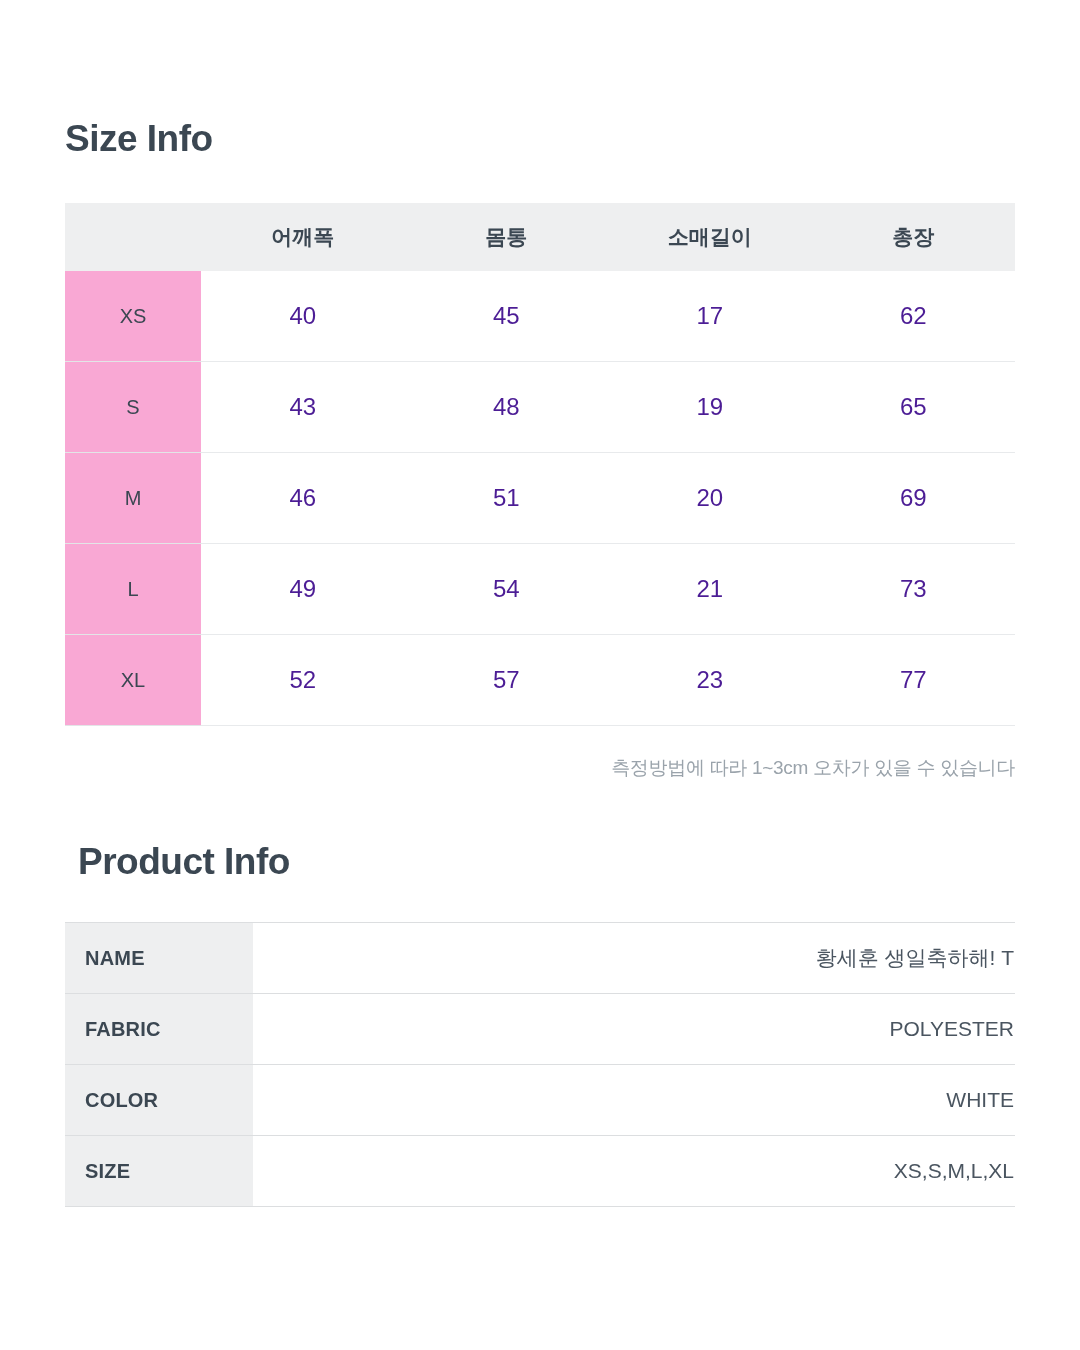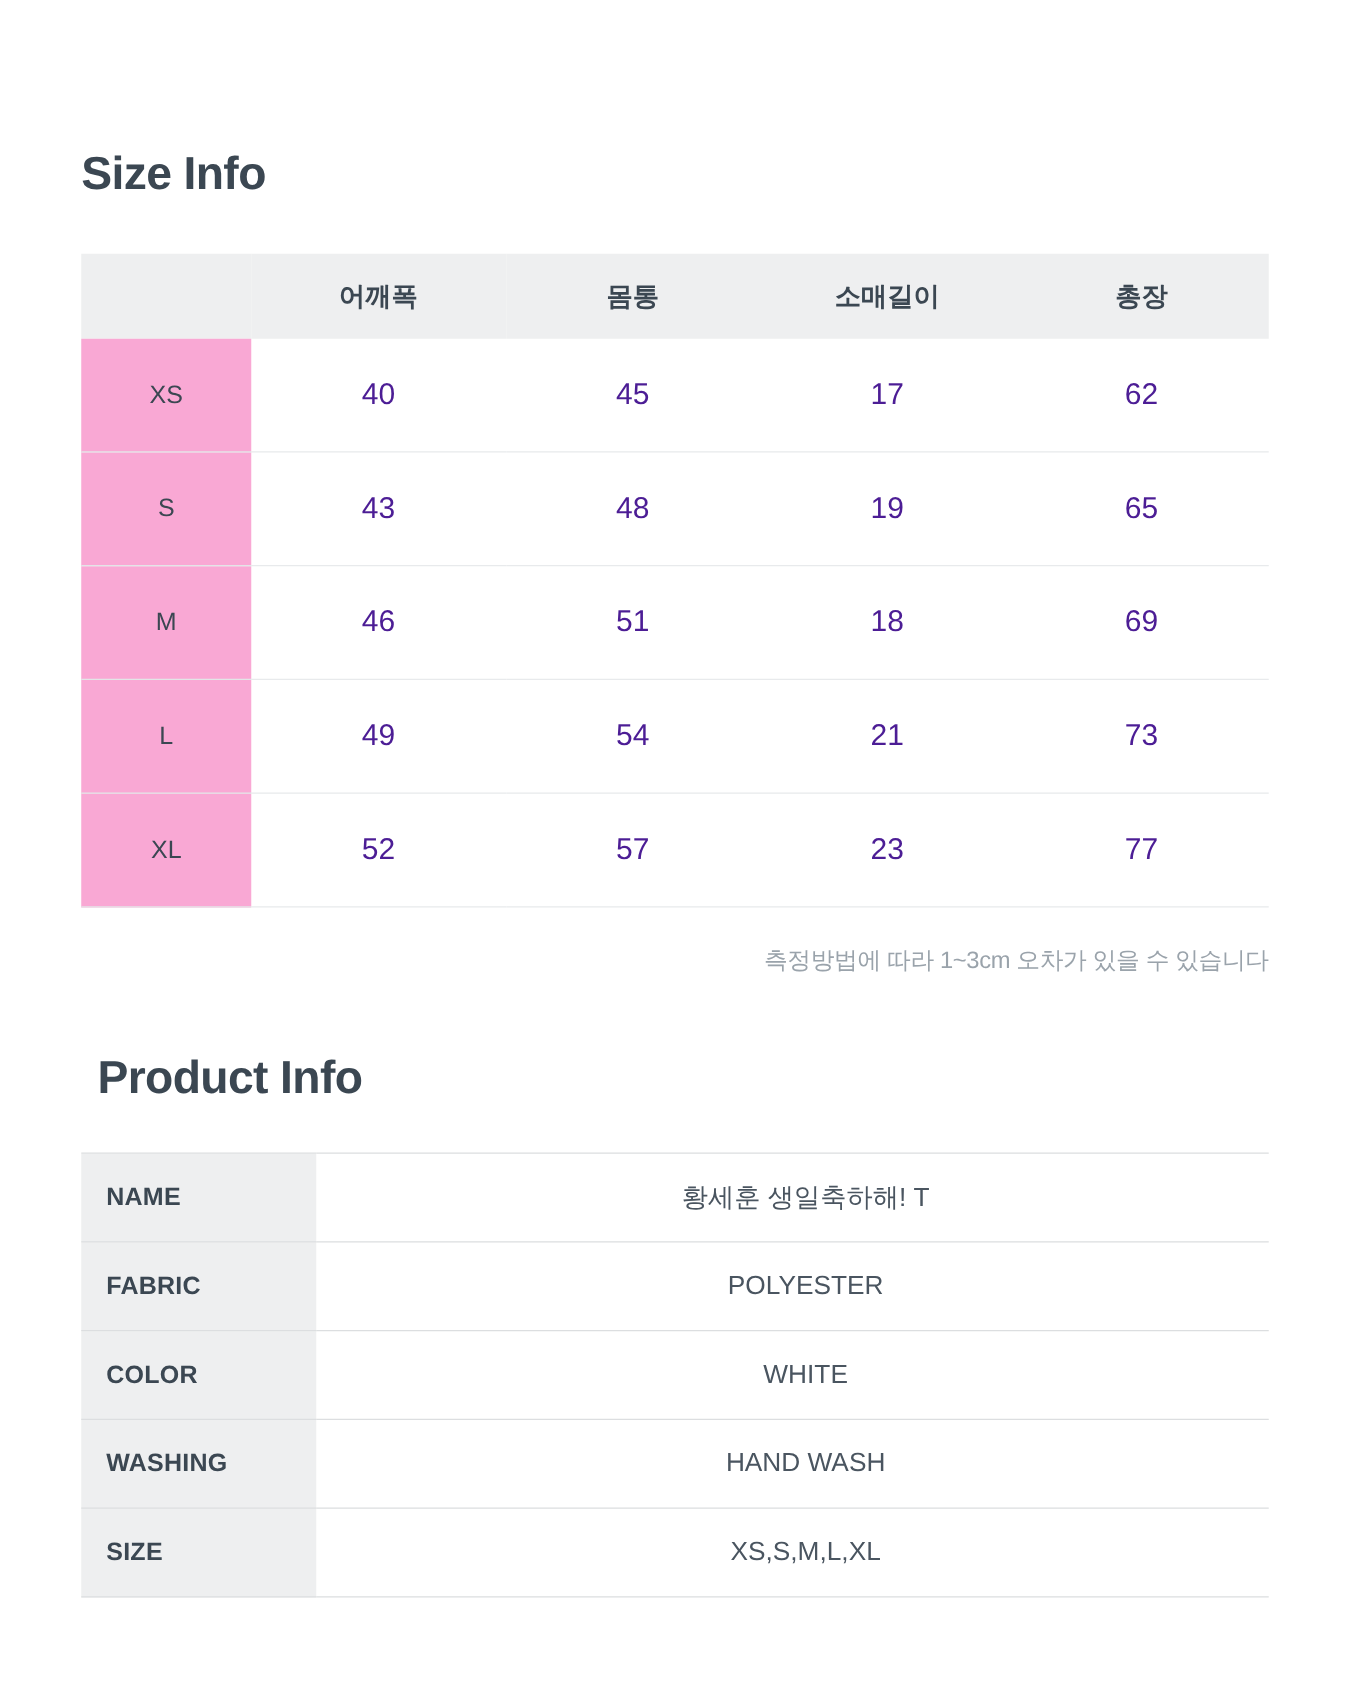--- a/index.html
+++ b/index.html
@@ -115,21 +115,21 @@
     background: #eeeff0;
     color: #3b4752;
     font-size: 20px;
     font-weight: bold;
     padding-left: 20px;
     height: 68px;
     border-bottom: 1px solid #dcdee0;
     letter-spacing: 0.2px;
   }
   .product-table td {
-    text-align: center;
+    text-align: right;
     color: #4a5560;
     font-size: 21px;
     padding-left: 22px;
     height: 68px;
     border-bottom: 1px solid #dcdee0;
     font-weight: normal;
   }
   .product-table tr:first-child th,
   .product-table tr:first-child td {
     border-top: 1px solid #dcdee0;
@@ -172,21 +172,21 @@
           <td class="rowhead">S</td>
           <td>43</td>
           <td>48</td>
           <td>19</td>
           <td>65</td>
         </tr>
         <tr>
           <td class="rowhead">M</td>
           <td>46</td>
           <td>51</td>
-          <td>18</td>
+          <td>20</td>
           <td>69</td>
         </tr>
         <tr>
           <td class="rowhead">L</td>
           <td>49</td>
           <td>54</td>
           <td>21</td>
           <td>73</td>
         </tr>
         <tr>
@@ -217,24 +217,20 @@
         </tr>
         <tr>
           <th>FABRIC</th>
           <td>POLYESTER</td>
         </tr>
         <tr>
           <th>COLOR</th>
           <td>WHITE</td>
         </tr>
         <tr>
-          <th>WASHING</th>
-          <td>HAND WASH</td>
-        </tr>
-        <tr>
           <th>SIZE</th>
           <td>XS,S,M,L,XL</td>
         </tr>
       </tbody>
     </table>
   </div>
 
 </div>
 
 </body></html>

